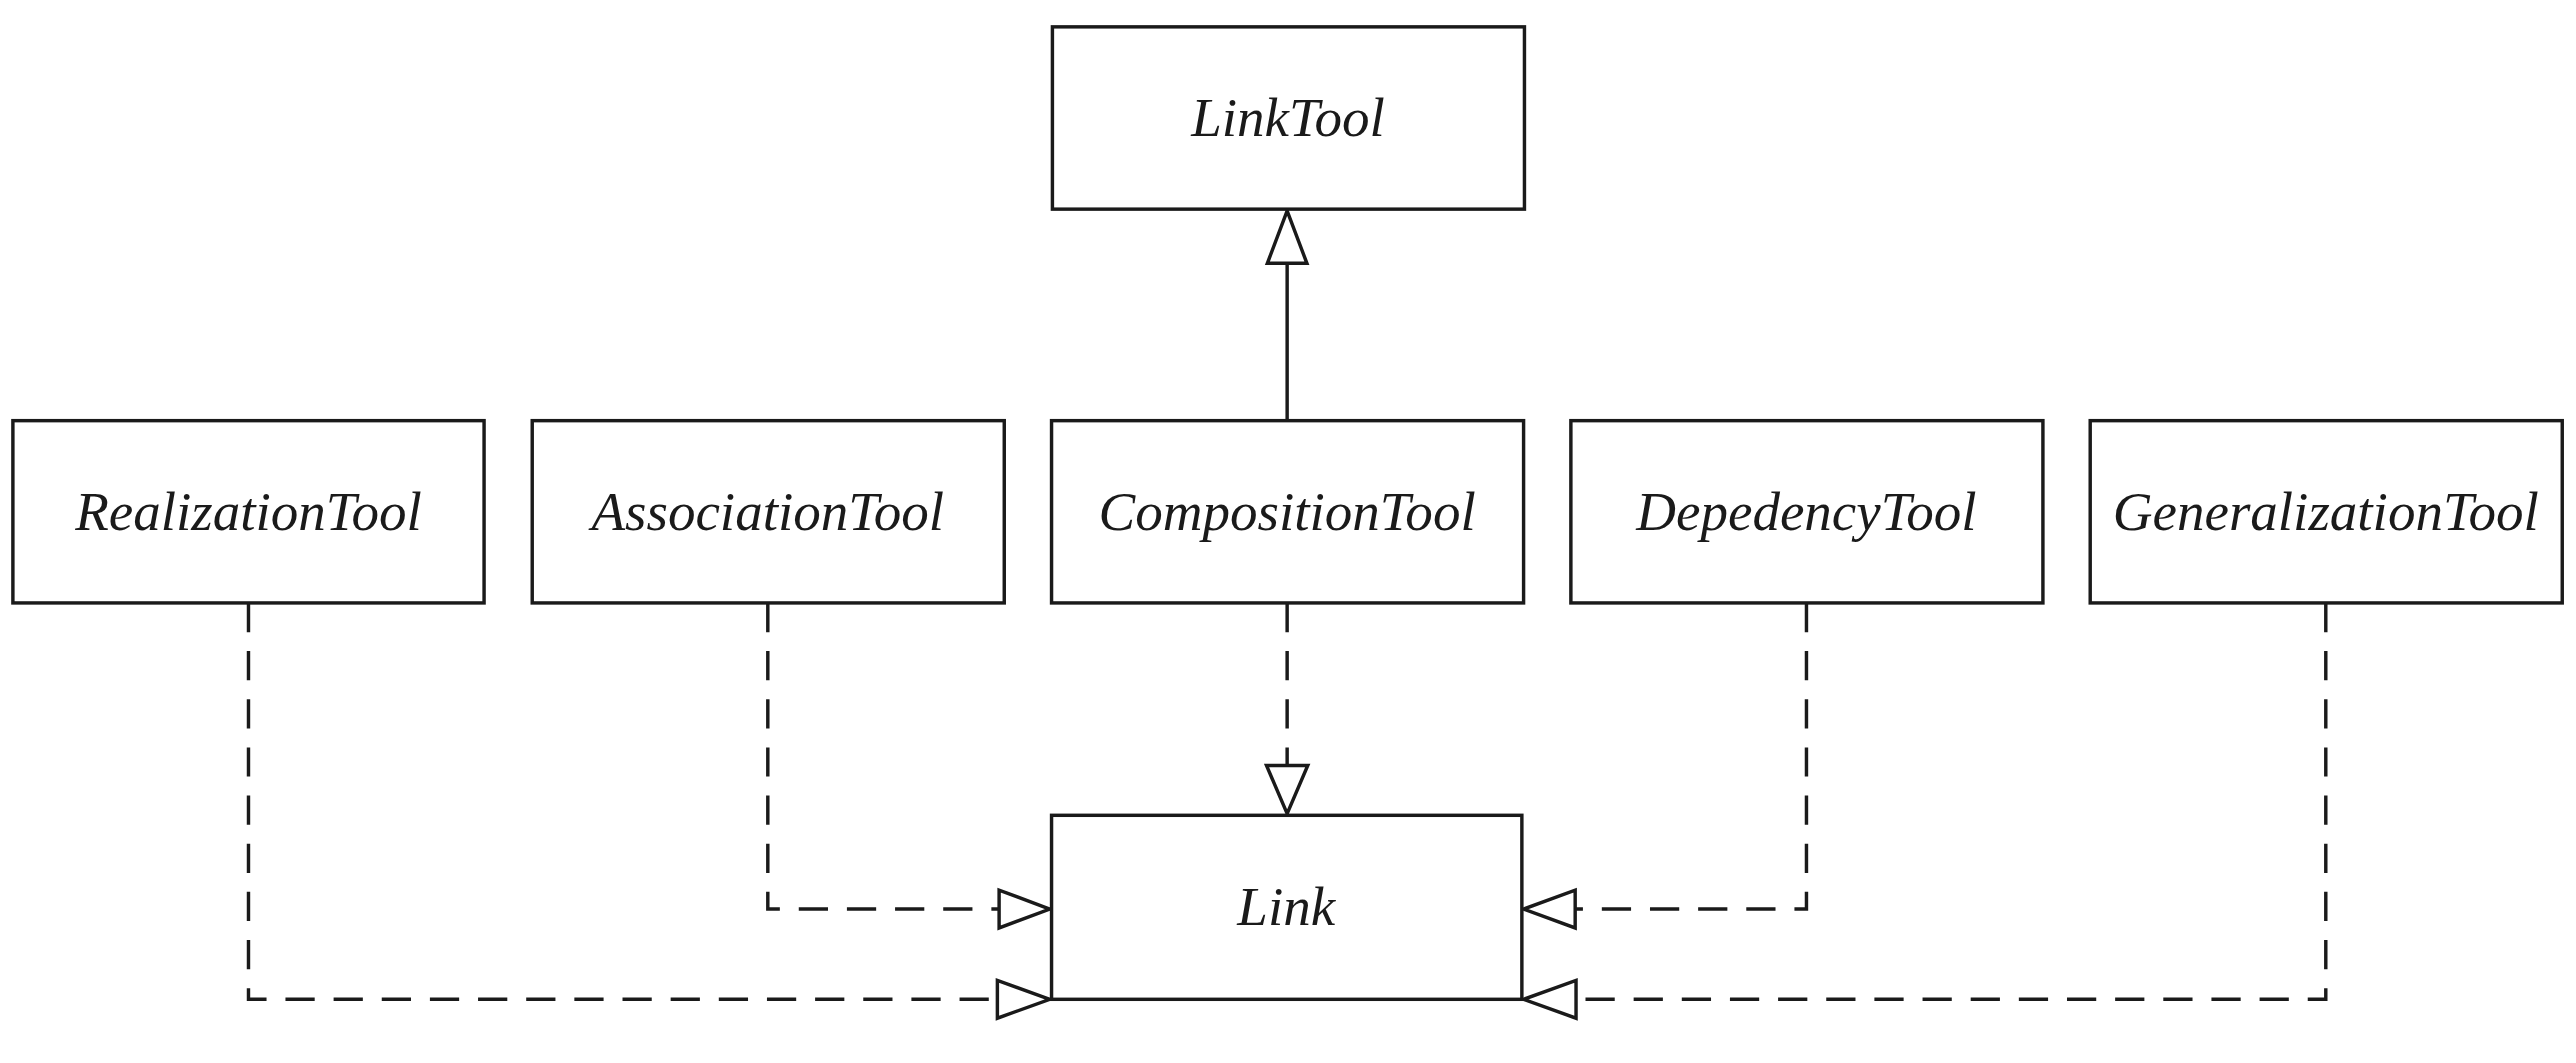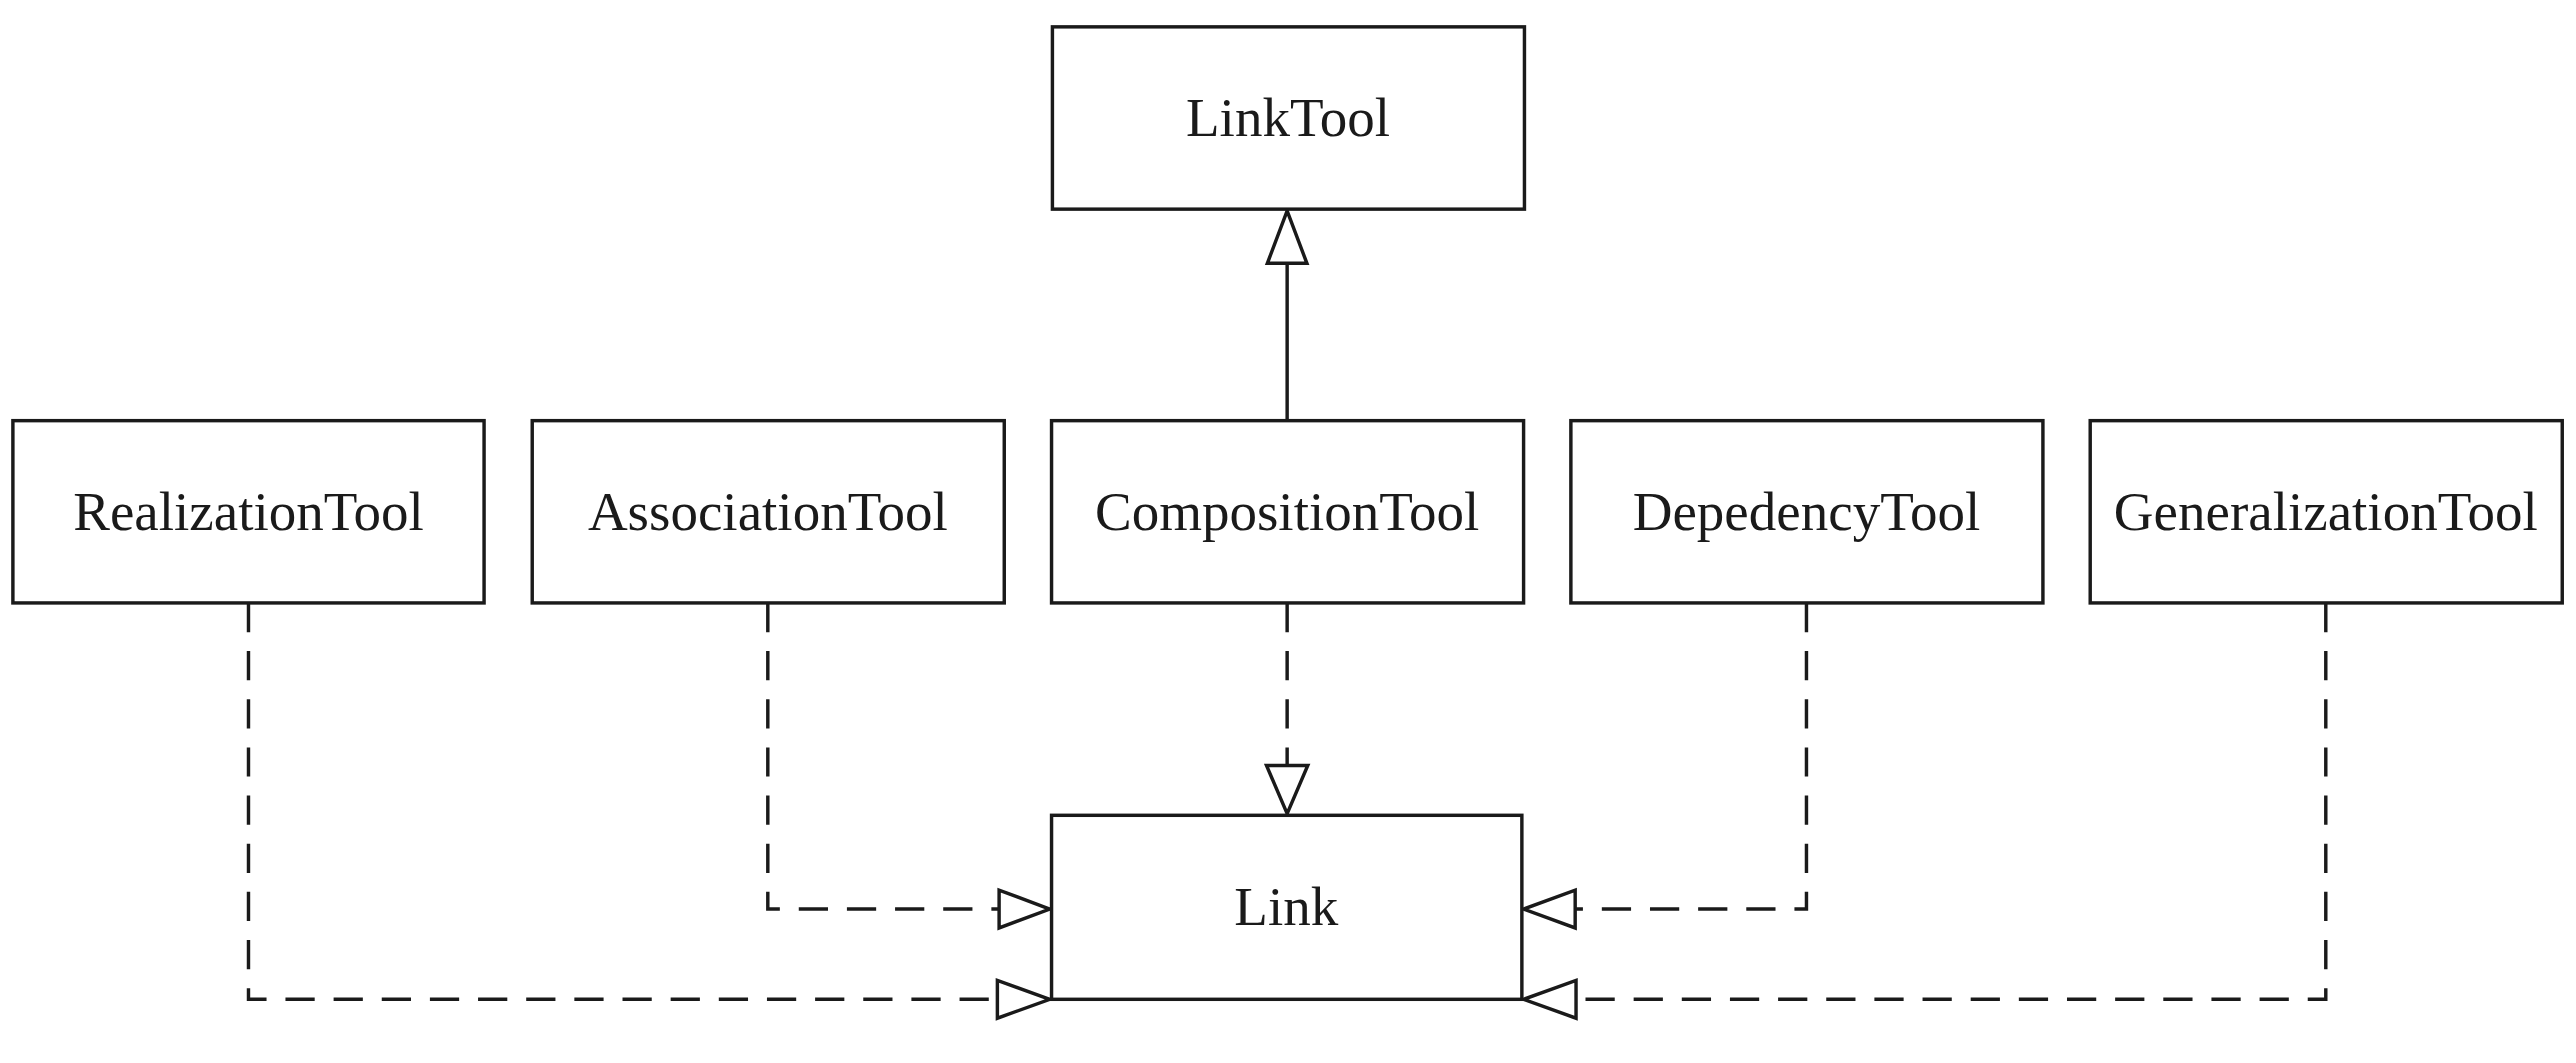--- a/index.html
+++ b/index.html
@@ -5,20 +5,21 @@
   html, body {
     margin: 0;
     padding: 0;
     background: #ffffff;
   }
   .canvas {
     width: 2576px;
     height: 1064px;
     position: relative;
     background: var(--bg, #ffffff);
+    font-style: italic;
   }
   svg { display: block; }
   .class-box {
     fill: var(--bg, #ffffff);
     stroke: var(--ink, #1a1a1a);
     stroke-width: 4;
   }
   .class-label {
     fill: var(--ink, #1a1a1a);
     font-family: "Liberation Serif", "DejaVu Serif", serif;

